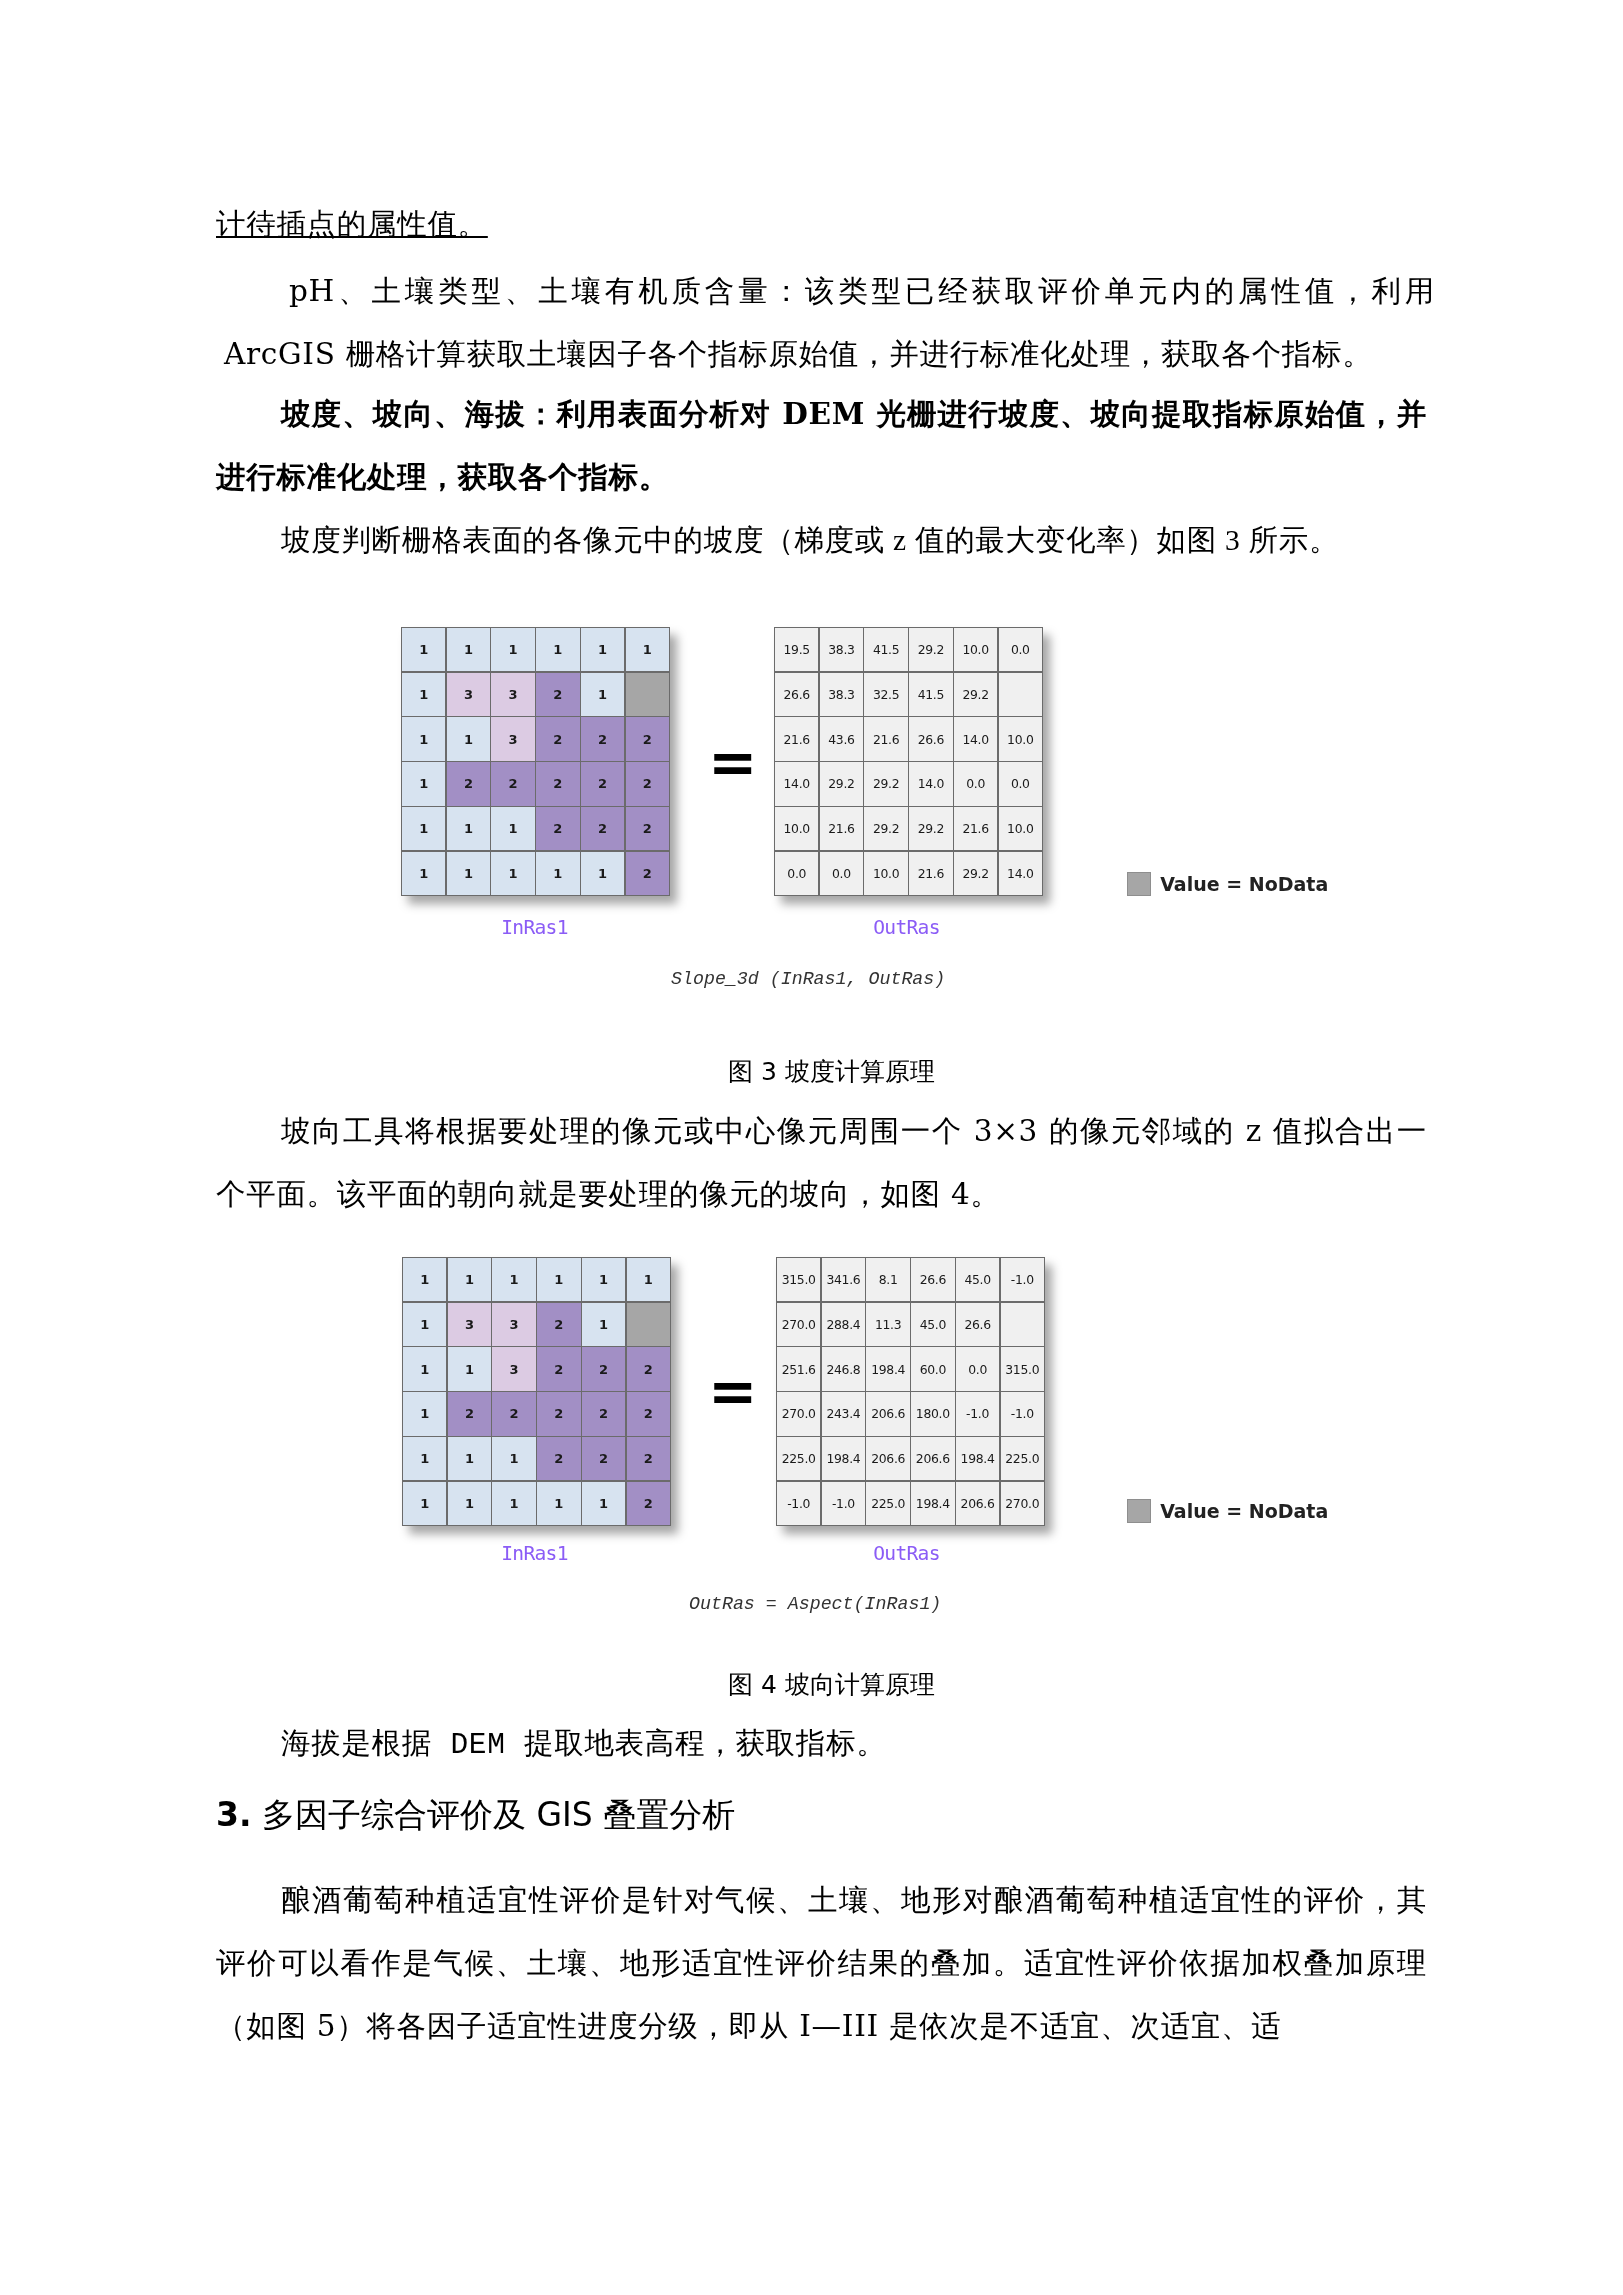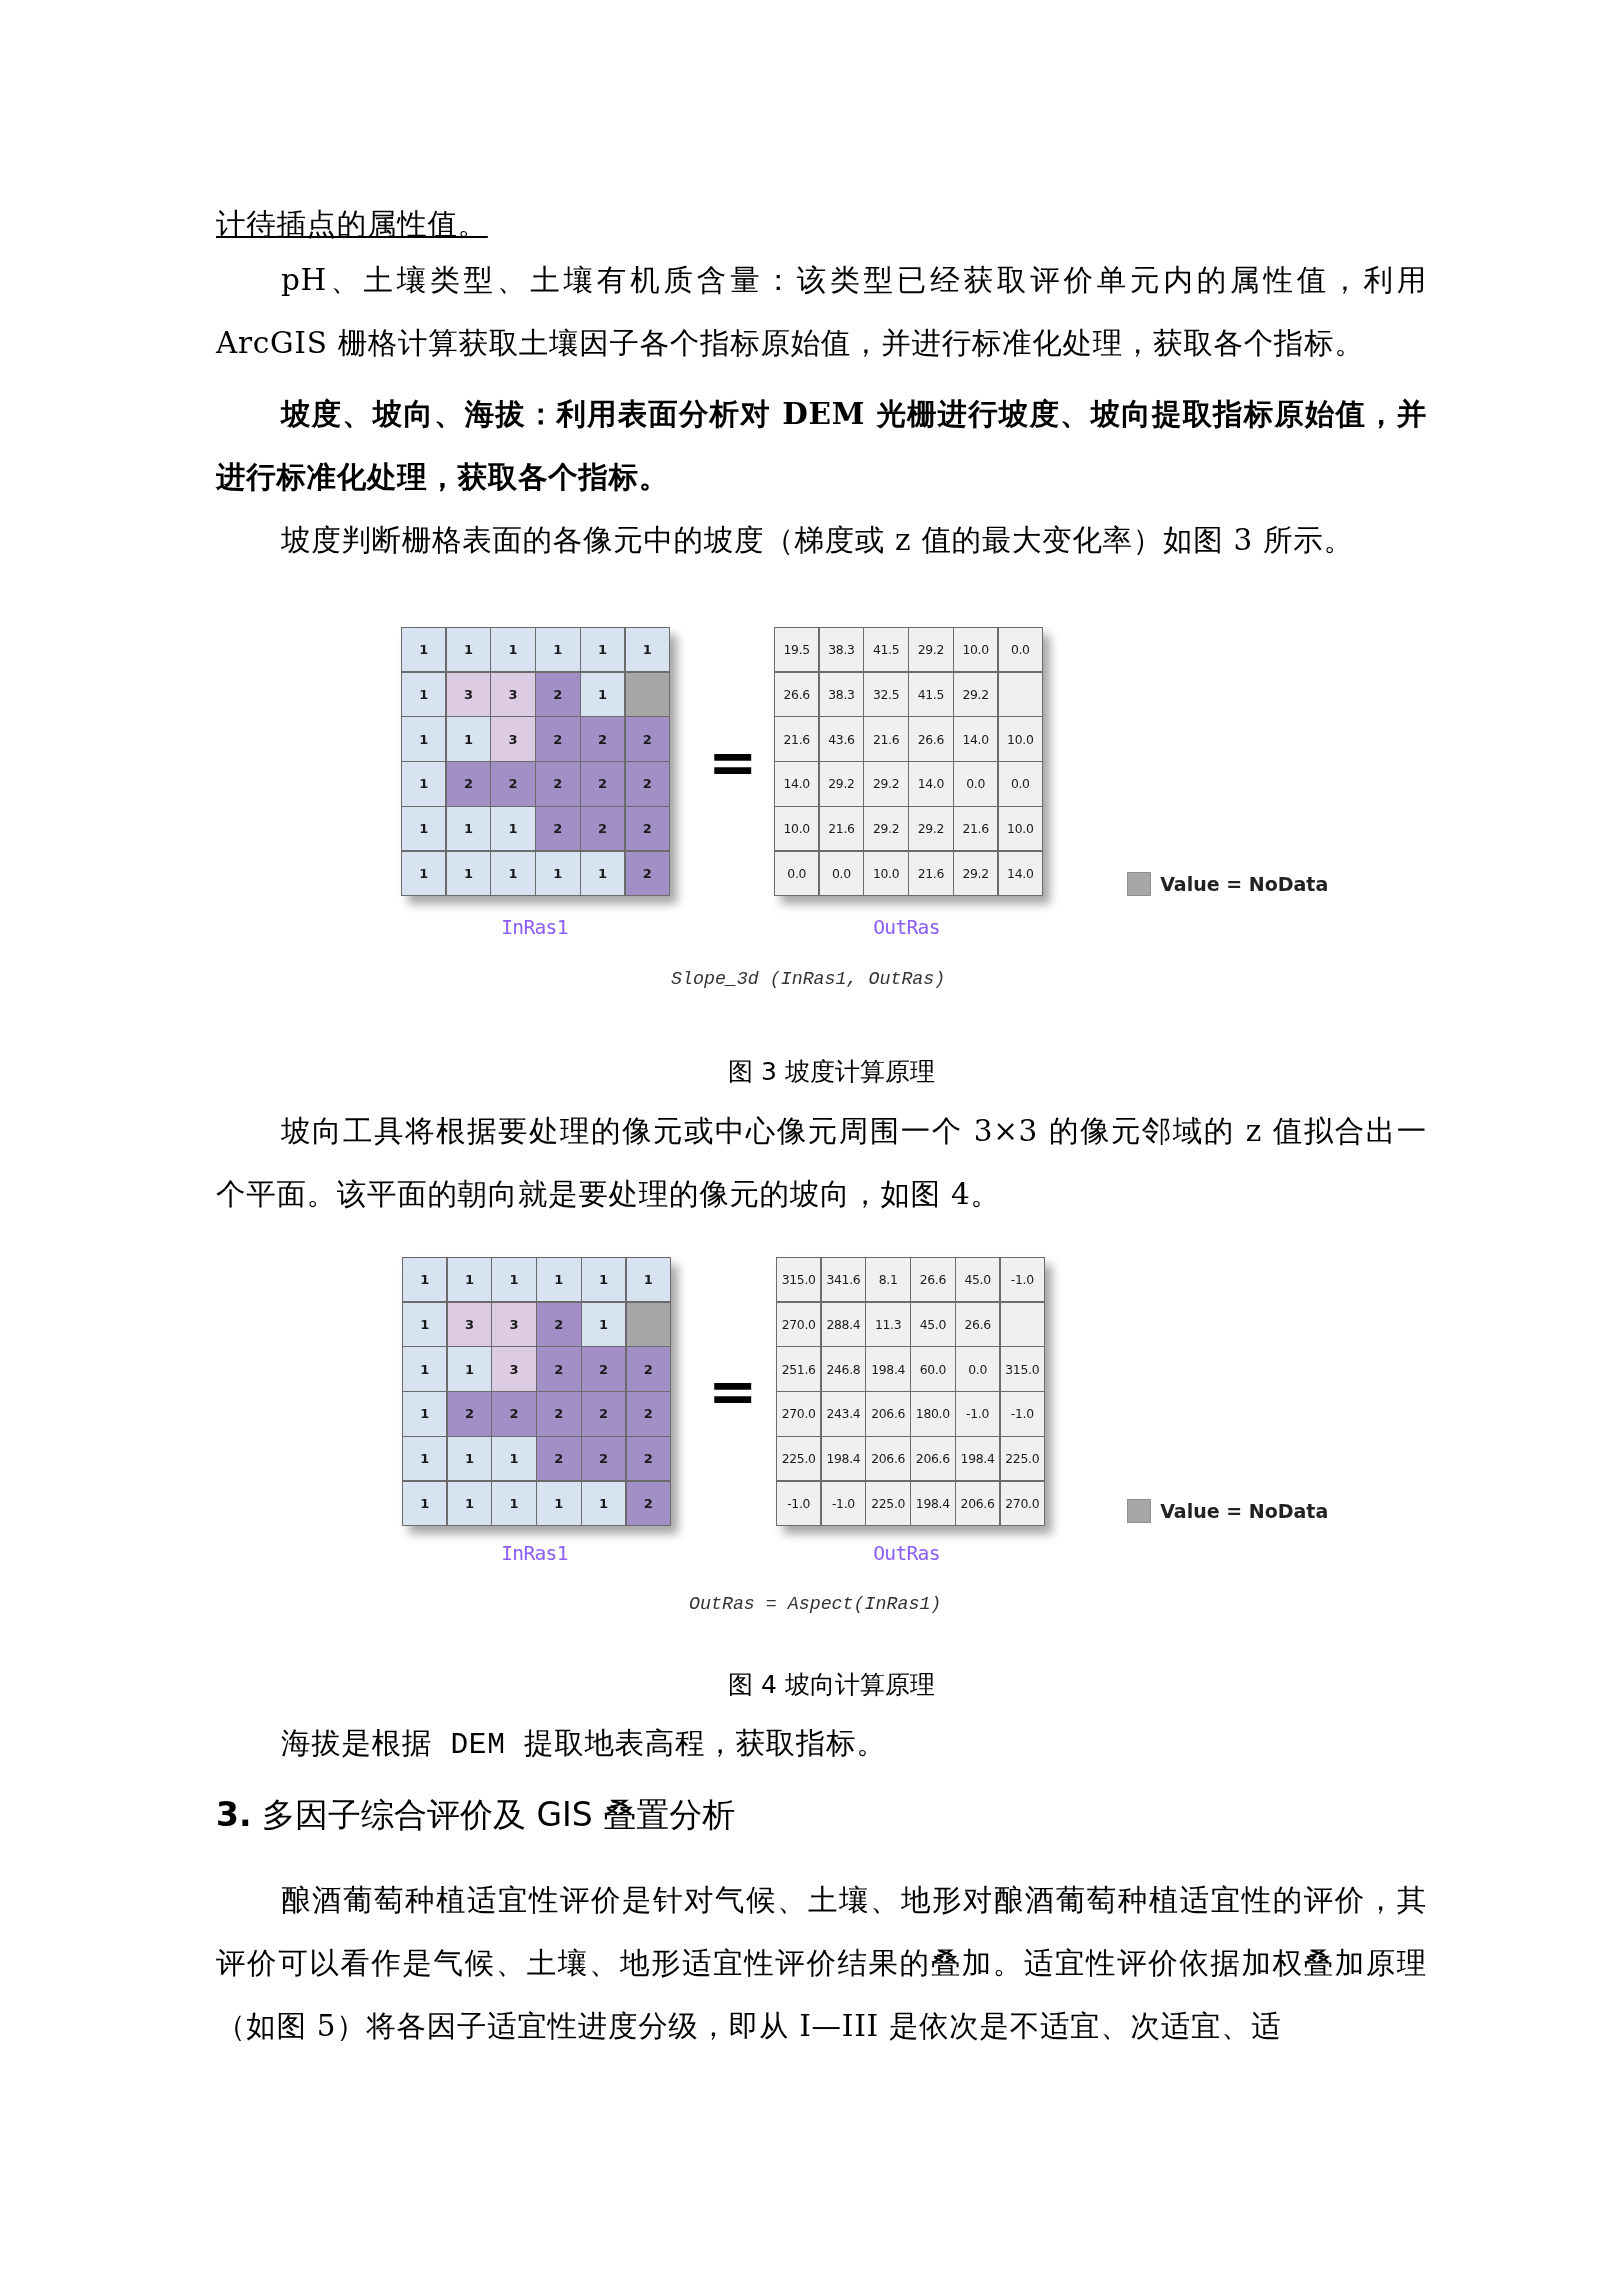--- a/index.html
+++ b/index.html
@@ -58,23 +58,23 @@
     }
     .caption {
       position: absolute; left: 0; width: 1623px; text-align: center;
       font-family: "DejaVu Sans", "Liberation Sans", sans-serif; font-size: 25px; margin-left: 20px;
     }
   </style>
 </head>
 <body>
 
 <p class="para" style="top:193px;text-decoration:underline;">计待插点的属性值。</p>
-<p class="para indent" style="top:249px;">pH、土壤类型、土壤有机质含量：该类型已经获取评价单元内的属性值，利用ArcGIS 栅格计算获取土壤因子各个指标原始值，并进行标准化处理，获取各个指标。</p>
+<p class="para indent" style="top:260px;margin-left:8px;">pH、土壤类型、土壤有机质含量：该类型已经获取评价单元内的属性值，利用ArcGIS 栅格计算获取土壤因子各个指标原始值，并进行标准化处理，获取各个指标。</p>
 <p class="para indent" style="top:382px;font-weight:bold;">坡度、坡向、海拔：利用表面分析对 DEM 光栅进行坡度、坡向提取指标原始值，并进行标准化处理，获取各个指标。</p>
-<p class="para indent" style="top:509px;">坡度判断栅格表面的各像元中的坡度（梯度或 z 值的最大变化率）如图 3 所示。</p>
+<p class="para indent" style="top:509px;font-family:Liberation Serif, serif;">坡度判断栅格表面的各像元中的坡度（梯度或 z 值的最大变化率）如图 3 所示。</p>
 
 <div class="figure" style="top:0;">
   <div class="grid in" id="fig0-in" style="left:401px; top:627px; width:267px; height:267px;">
       <div class="cell c1">1</div>
       <div class="cell c1">1</div>
       <div class="cell c1">1</div>
       <div class="cell c1">1</div>
       <div class="cell c1">1</div>
       <div class="cell c1">1</div>
       <div class="cell c1">1</div>

